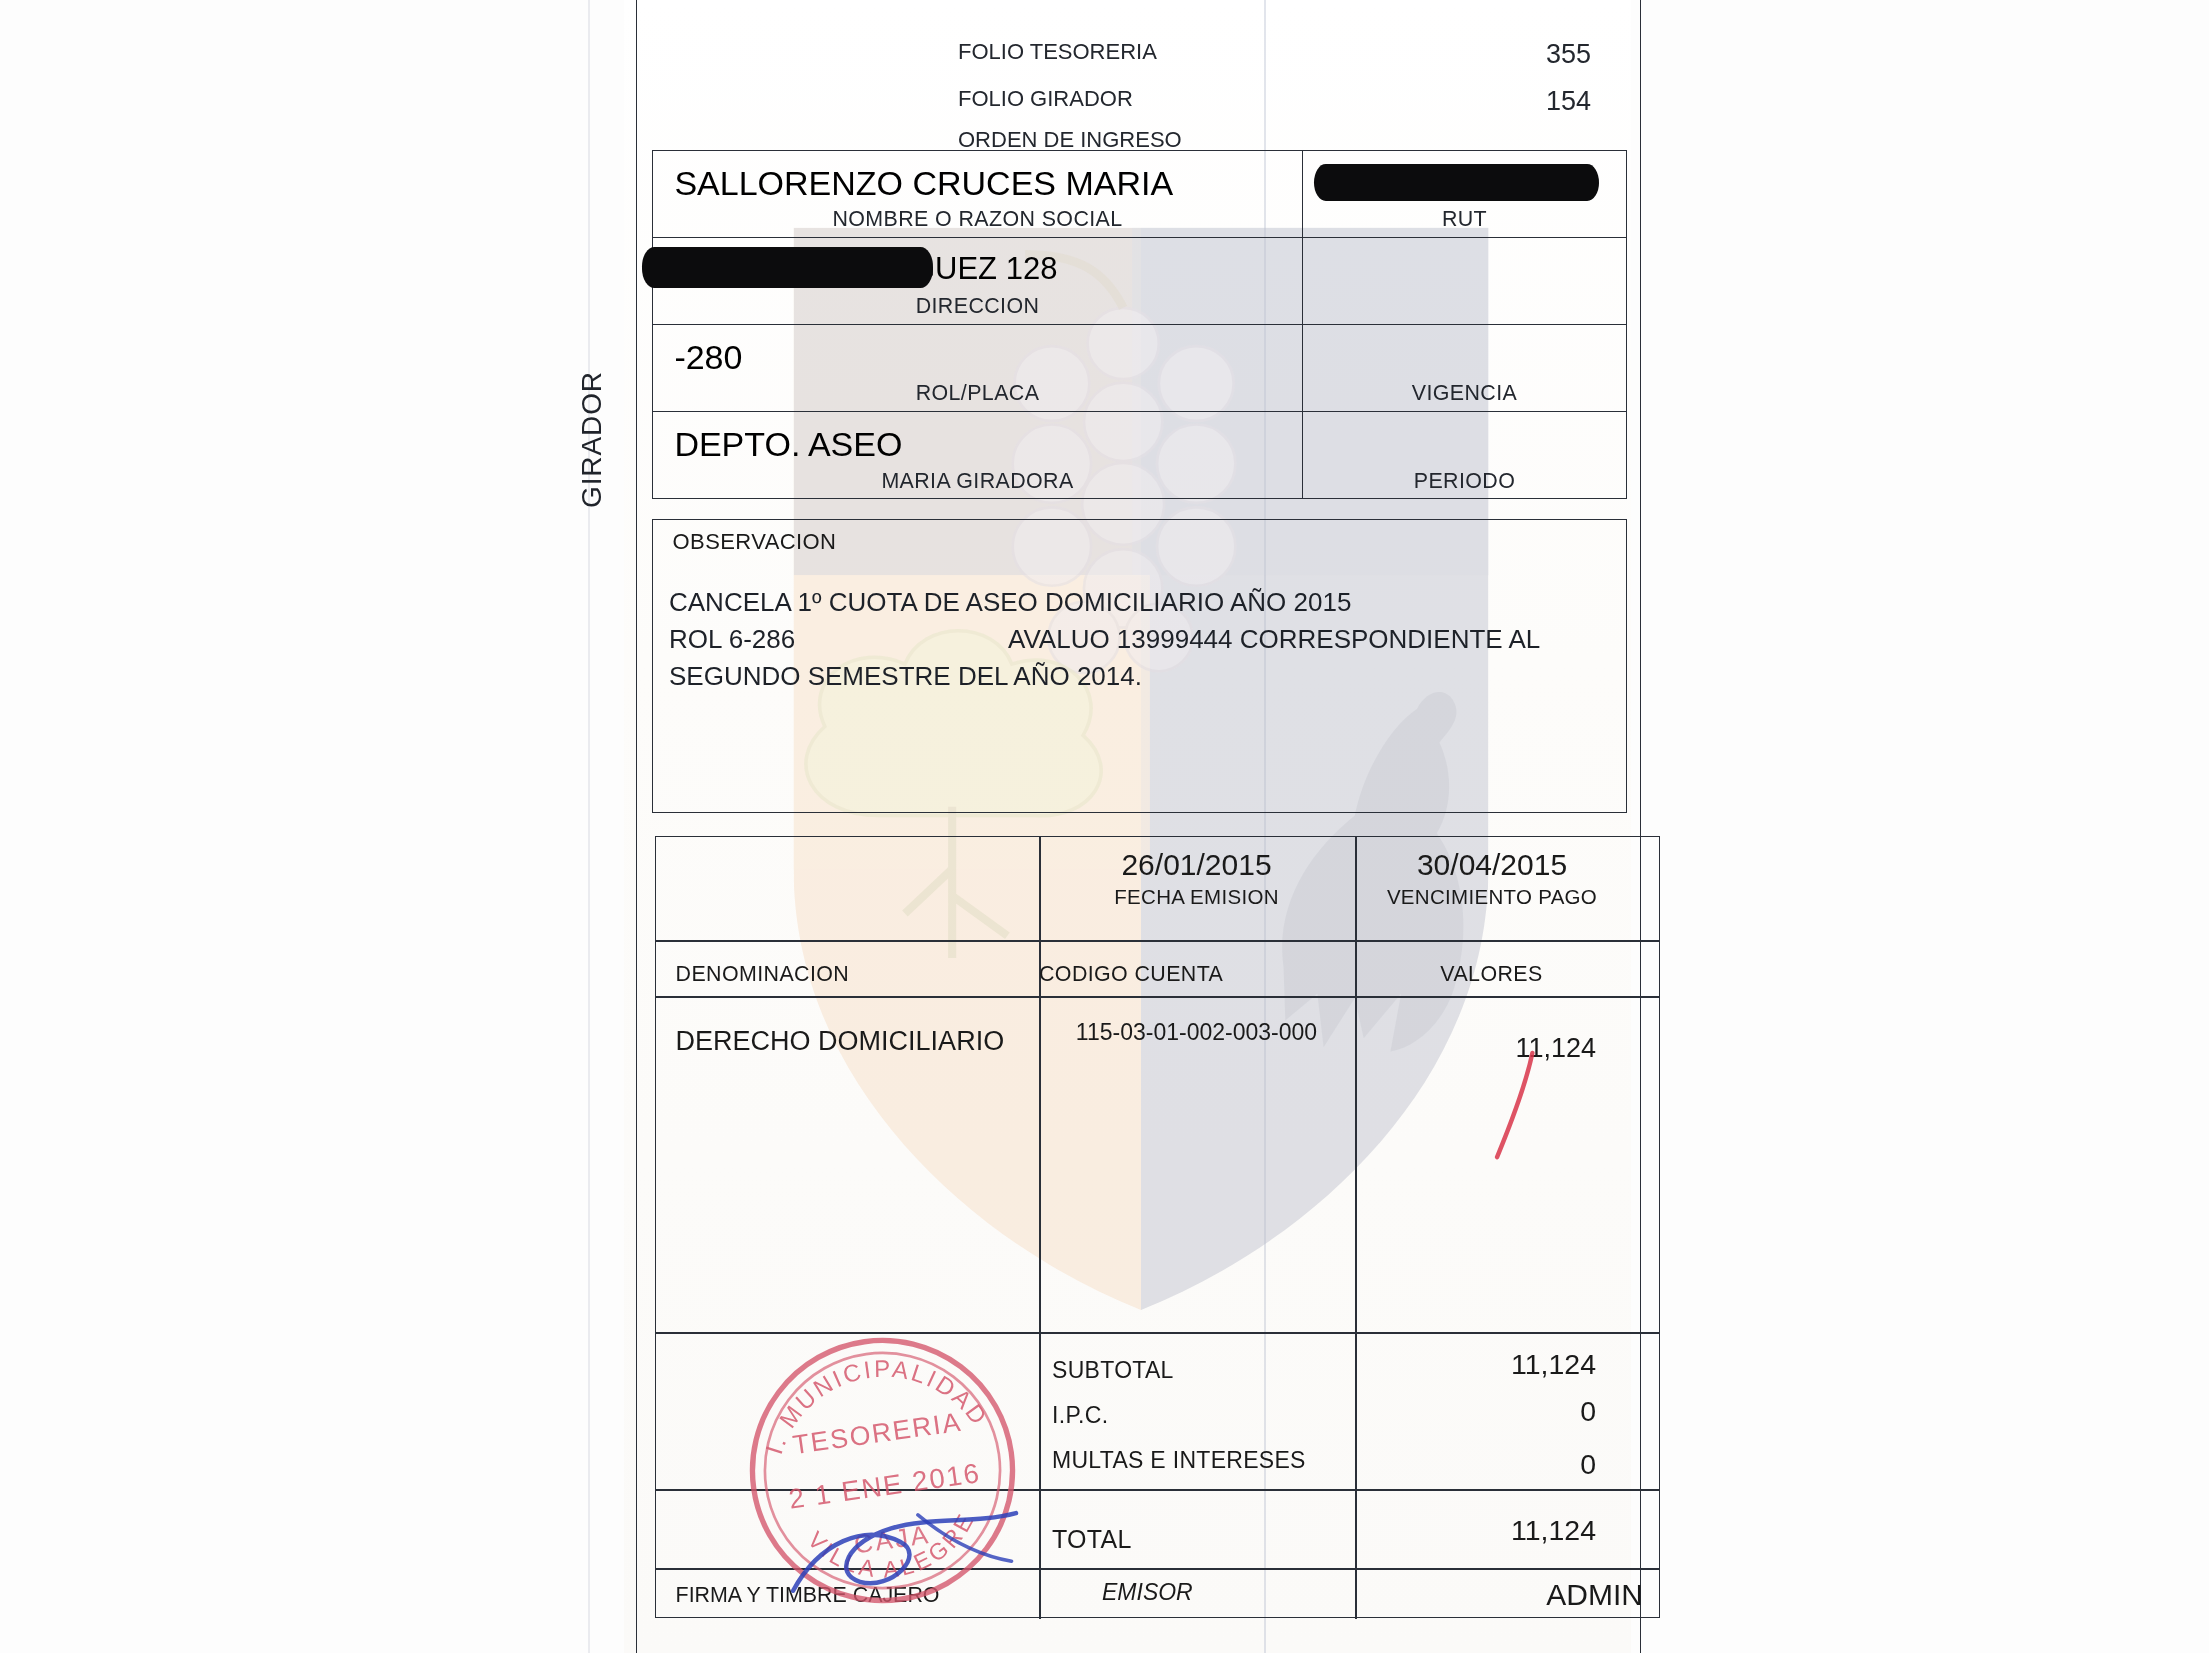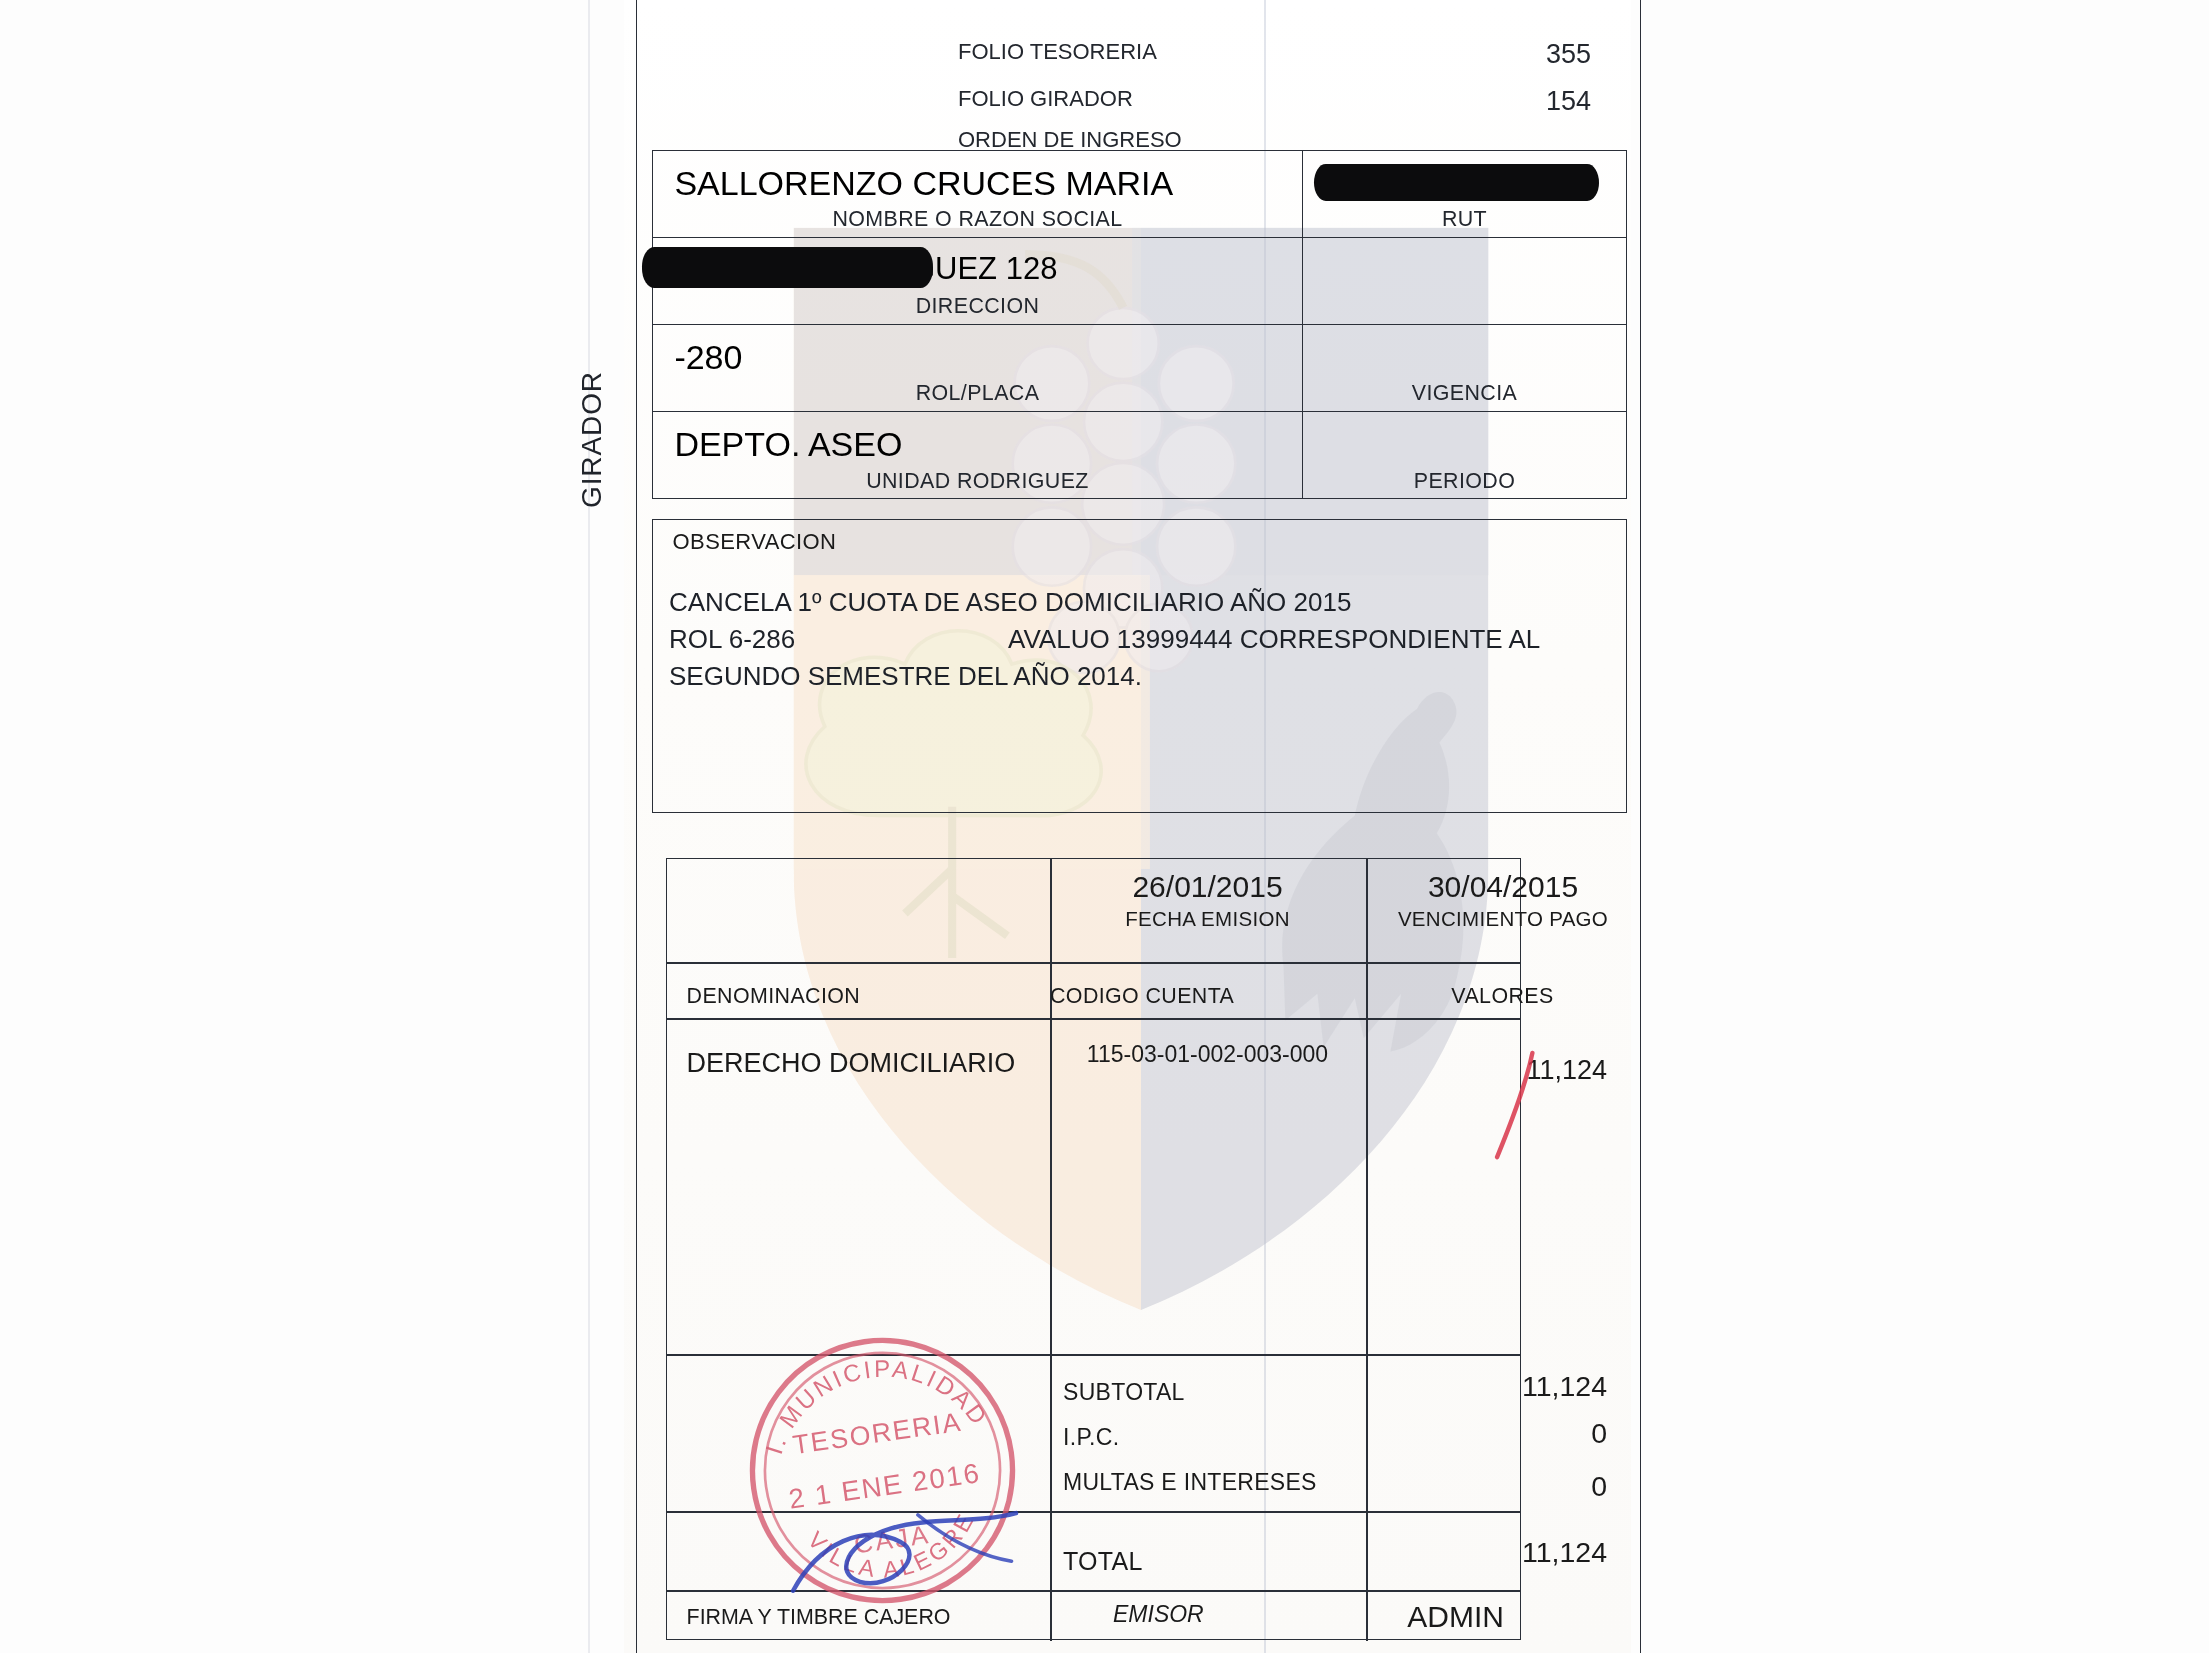--- a/index.html
+++ b/index.html
@@ -192,27 +192,26 @@
   .obs-line2 {
     position: relative;
     width: 929px;
   }
   .obs-rol { position: absolute; left: 0; }
   .obs-avaluo { position: absolute; left: 339px; }
 
   
   .detail {
     position: absolute;
-    left: 29px;
+    left: 18px;
     top: 836px;
-    width: 855px;
+    width: 1005px;
     height: 782px;
     border: 1.8px solid #2a2f38;
     box-sizing: border-box;
-    margin-top: 22px;
   }
   .vline {
     position: absolute;
     top: 0;
     width: 1.8px;
     background: #2a2f38;
   }
   .hline {
     position: absolute;
     left: 0;
@@ -405,21 +404,21 @@
           <span class="sub">ROL/PLACA</span>
         </div>
         <div class="cell-right">
           <span class="sub">VIGENCIA</span>
         </div>
       </div>
 
       <div class="row last">
         <div class="cell-left">
           <span class="big">DEPTO. ASEO</span>
-          <span class="sub">UNIDAD RODRIGUEZ</span>
+          <span class="sub">MARIA GIRADORA</span>
         </div>
         <div class="cell-right">
           <span class="sub">PERIODO</span>
         </div>
       </div>
     </div>
 
     <div class="obs">
       <div class="obs-title">OBSERVACION</div>
       <div class="obs-body">

